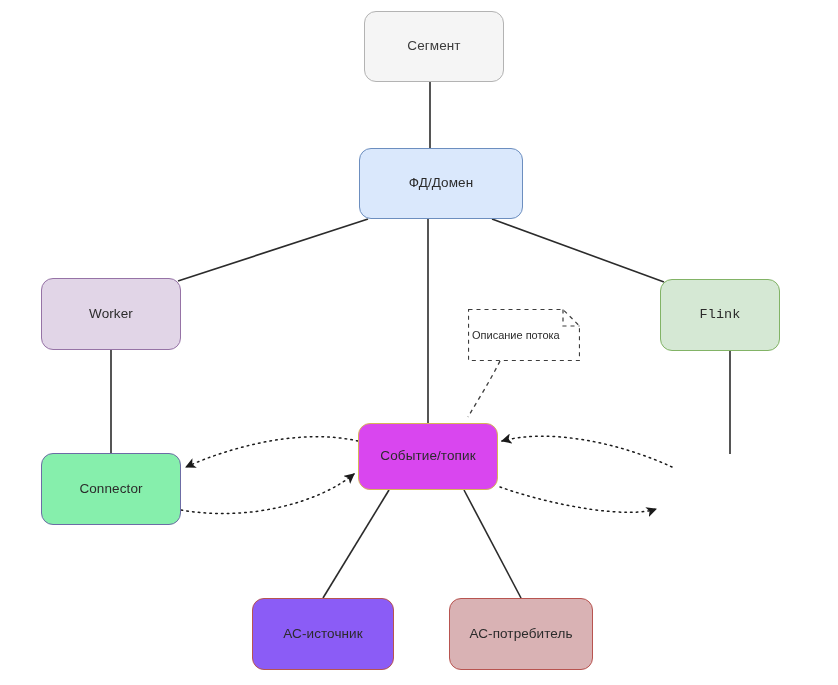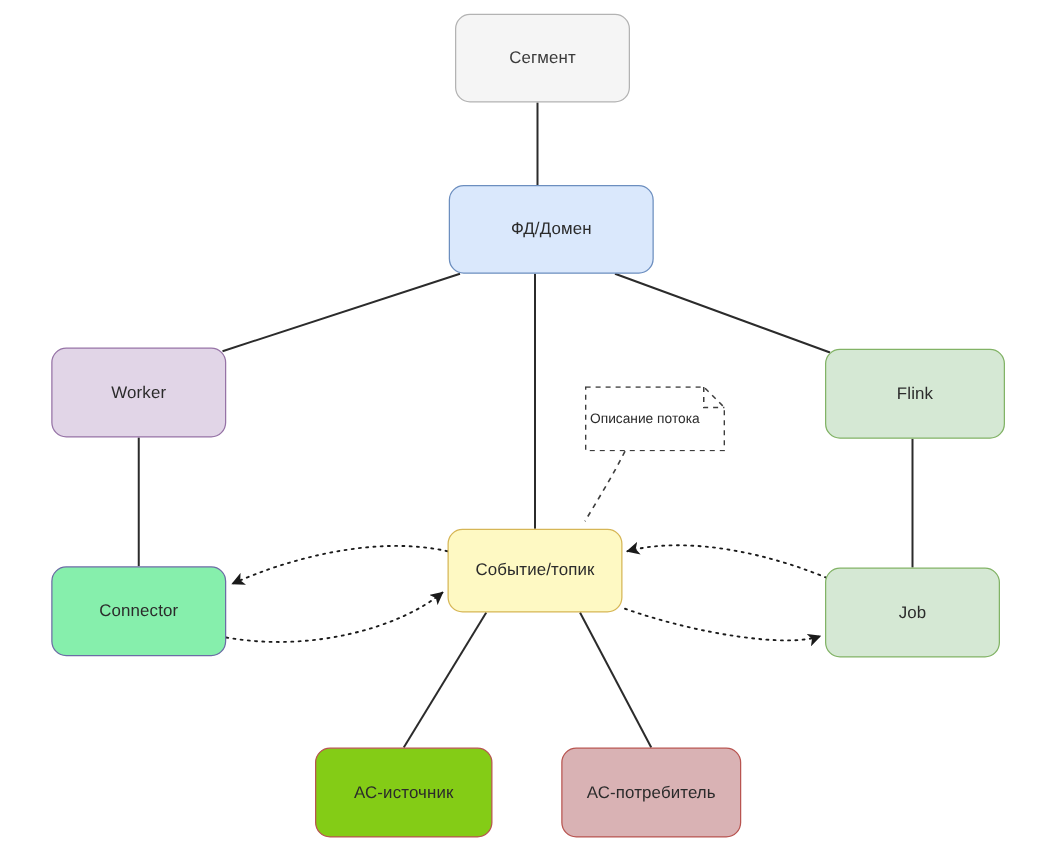--- a/index.html
+++ b/index.html
@@ -65,40 +65,41 @@
     border-color: #9673a6;
   }
   
   .n-connector {
     left: 41px; top: 453px; width: 140px; height: 72px;
     background: #86efac;
     border-color: #6c6ca5;
   }
   
   .n-flink {
-    left: 660px; top: 279px; width: 144px; height: 72px;
+    left: 660px; top: 279px; width: 120px; height: 72px;
     background: #d5e8d4;
     border-color: #82b366;
+    font-family: Liberation Mono, monospace;
   }
   
   .n-job {
     left: 660px; top: 454px; width: 140px; height: 72px;
     background: #d5e8d4;
     border-color: #82b366;
   }
   
   .n-event {
     left: 358px; top: 423px; width: 140px; height: 67px;
-    background: #fef9c3;
+    background: #d946ef;
     border-color: #d6b656;
   }
   
   .n-source {
     left: 252px; top: 598px; width: 142px; height: 72px;
-    background: #84cc16;
+    background: #8b5cf6;
     border-color: #b85450;
   }
   
   .n-consumer {
     left: 449px; top: 598px; width: 144px; height: 72px;
     background: #d9b2b4;
     border-color: #b85450;
   }
   
   .note {
@@ -174,23 +175,20 @@
   </div>
 
   <div class="node n-connector">
     <span class="node-label">Connector</span>
   </div>
 
   <div class="node n-flink">
     <span class="node-label">Flink</span>
   </div>
 
-  <div class="node n-job">
-    <span class="node-label">Job</span>
-  </div>
 
   <div class="node n-event">
     <span class="node-label">Событие/топик</span>
   </div>
 
   <div class="node n-source">
     <span class="node-label">АС-источник</span>
   </div>
 
   <div class="node n-consumer">

